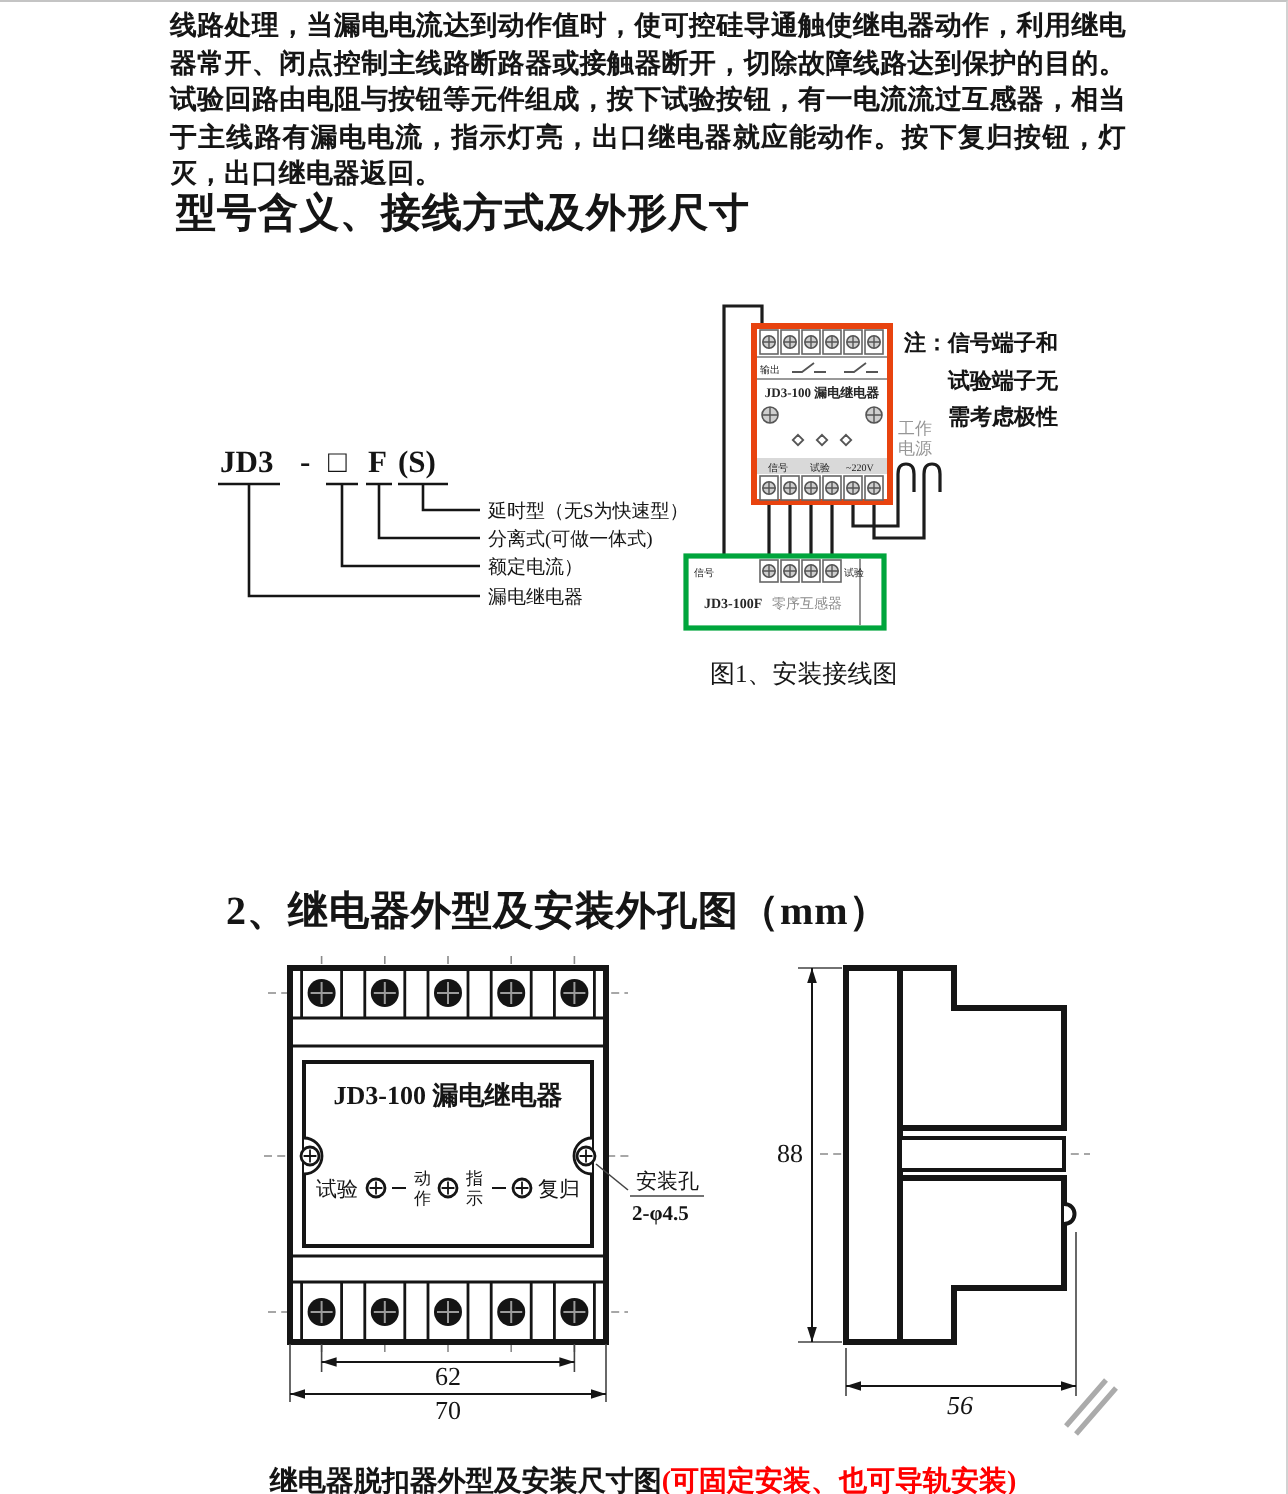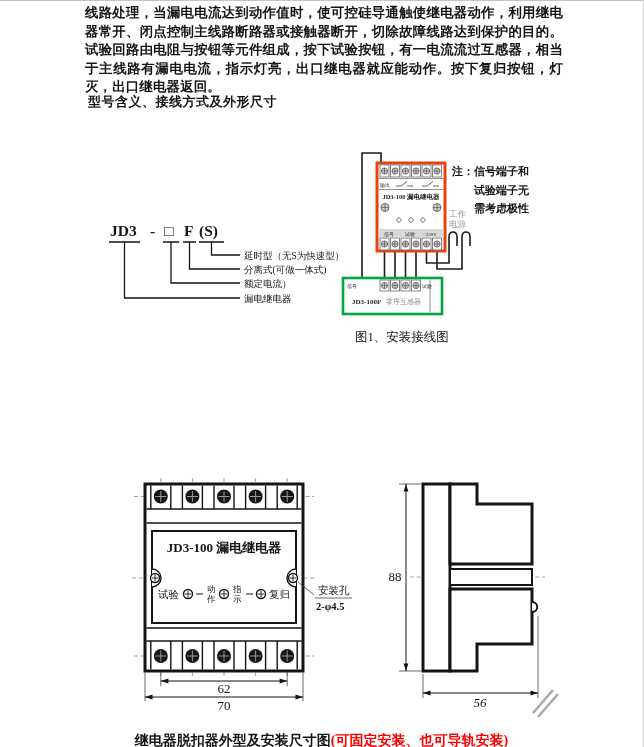--- a/index.html
+++ b/index.html
@@ -7,21 +7,21 @@
     position:relative;width:644px;height:747px;background:#fff;
     font-family:"Liberation Serif","DejaVu Serif",serif;color:#151515;
     overflow:hidden;border-top:1px solid #c4c4c4;border-right:1px solid #d2d2d2;
     box-sizing:border-box;
   }
   .abs{position:absolute;}
   .intro{
     left:85px;top:3px;width:478px;font-size:13.4px;line-height:18.6px;
     font-weight:bold;text-align:justify;letter-spacing:.2px;
   }
-  .sec-title{font-weight:bold;font-size:13px;letter-spacing:.5px;}
+  .sec-title{font-weight:bold;font-size:20px;letter-spacing:.5px;}
   .model-heading{font-size:12.5px;letter-spacing:1px;}
   svg{overflow:visible;display:block;}
   svg text{font-family:"Liberation Serif","DejaVu Serif",serif;fill:#151515;}
   .code-txt{font-size:15.5px;font-weight:bold;}
   .tree{stroke:#151515;stroke-width:1.3;fill:none;}
   .tree-label{font-size:9.5px;}
   .note-txt{font-size:11px;font-weight:bold;}
   .gray-txt{fill:#969696;}
   .wire{stroke:#1c1c1c;stroke-width:1.6;fill:none;}
   .relay-border{fill:#fff;stroke:var(--relay-border,#e8430f);stroke-width:3;}
@@ -179,20 +179,21 @@
       </g>
       <text class="tinytxt gray-txt" x="7" y="147">信号</text>
       <text class="tinytxt gray-txt" x="82" y="147">试验</text>
       <text class="sensor-model" x="12" y="163">JD3-100F</text>
       <text class="sensor-type" x="46" y="163">零序互感器</text>
     </g>
 
     <text class="caption-txt" x="15" y="200">图1、安装接线图</text>
   </svg>
 
+  <div class="abs sec-title" style="left:113px;top:441px">2、继电器外型及安装外孔图（mm）</div>
 
   <svg class="abs" style="left:130px;top:475px" width="272" height="240">
 
     <path class="dash" d="M4,20.5 H184 M2,102 H186 M4,180 H184
       M30.8,2 V50 M62.4,2 V50 M94,2 V50 M125.6,2 V50 M157.2,2 V50
       M30.8,150 V200 M62.4,150 V200 M94,150 V200 M125.6,150 V200 M157.2,150 V200"></path>
 
     <rect class="outline thick" x="15" y="8" width="158" height="187"></rect>
 
     <g>

